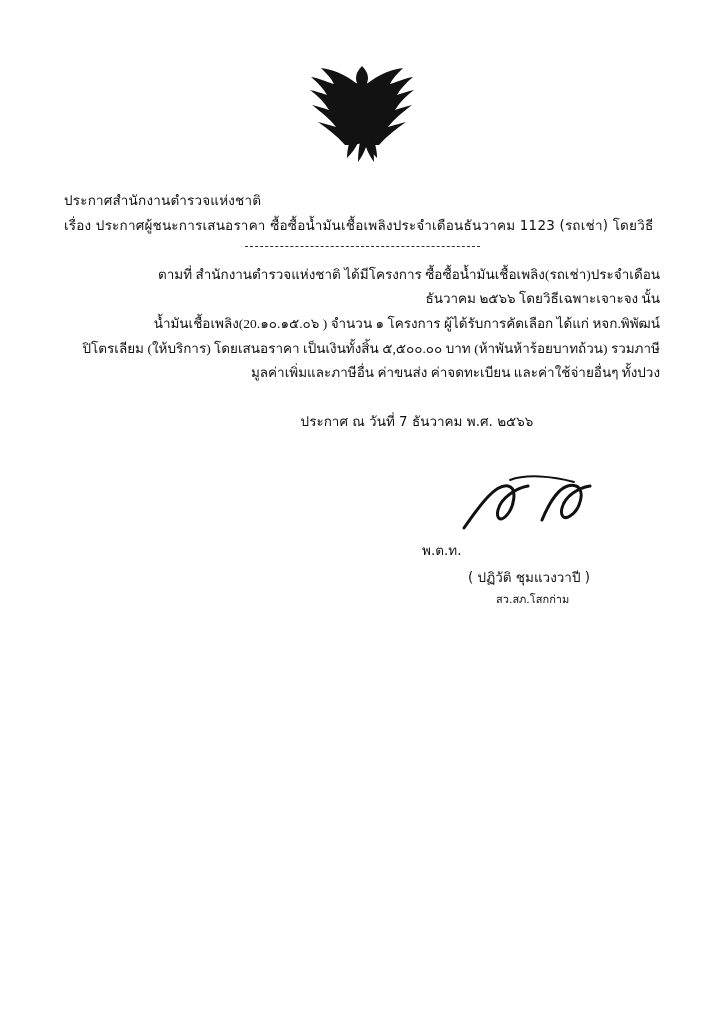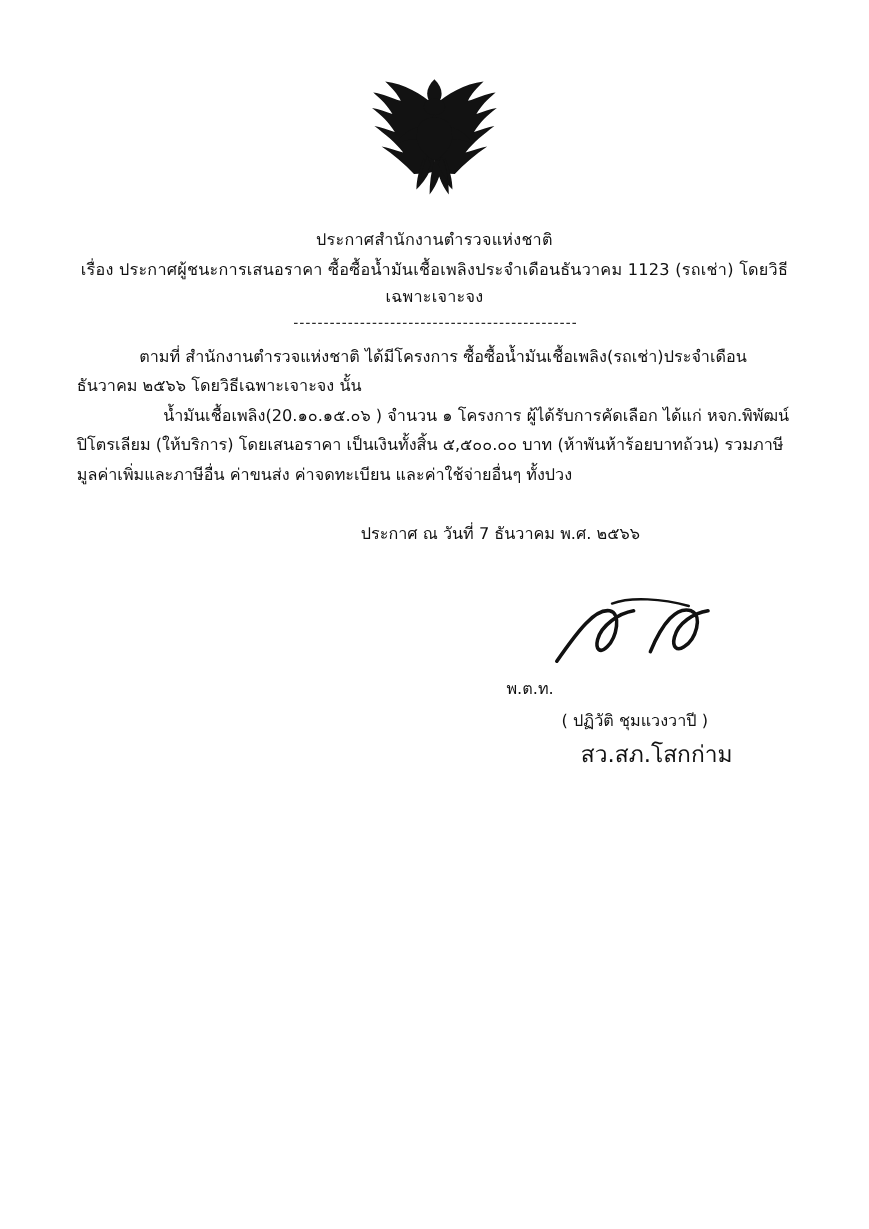--- a/index.html
+++ b/index.html
@@ -33,42 +33,43 @@
   }
   .emblem {
     width: 110px;
     height: 104px;
     display: block;
   }
 
   
   .head-block {
     margin-top: 24px;
-    text-align: center;
+    text-align: left;
     line-height: 1.55;
     font-size: 13.5px;
     letter-spacing: 0.2px;
   }
   .head-line1 { }
   .head-line2 { margin-top: 4px; }
   .head-line3 { margin-top: 2px; }
 
   .rule {
     margin: 10px auto 0 auto;
     width: 235px;
     border-top: 1px dashed #2b2b2b;
     height: 0;
   }
 
   
   .body-block {
     margin-top: 16px;
     font-size: 13.5px;
     line-height: 1.82;
-    text-align: left;
+    text-align: right;
+    font-family: Liberation Serif, serif;
   }
   .p-indent { text-indent: 52px; }
   .p-indent2 { text-indent: 72px; }
 
   .notice-date {
     margin-top: 24px;
     text-align: center;
     font-size: 13.5px;
     padding-left: 110px;
   }
@@ -94,23 +95,23 @@
   }
   .sign-name {
     position: absolute;
     left: 404px;
     top: 90px;
     font-size: 13.5px;
     white-space: nowrap;
   }
   .sign-position {
     position: absolute;
-    left: 420px;
+    left: 432px;
     top: 114px;
-    font-size: 19px;
+    font-size: 11px;
     white-space: nowrap;
   }
 </style>
 </head>
 <body>
 
 <div class="page">
 
   <div class="emblem-wrap">
     <svg class="emblem" viewBox="0 0 110 104" aria-hidden="true">
@@ -135,21 +136,20 @@
 
         <path d="M49 68 c-3 8-5 14-5 20 3-3 6-8 8-13z"></path>
         <path d="M61 68 c3 8 5 14 5 20-3-3-6-8-8-13z"></path>
       </g>
     </svg>
   </div>
 
   <div class="head-block">
     <div class="head-line1">ประกาศสำนักงานตำรวจแห่งชาติ</div>
     <div class="head-line2">เรื่อง ประกาศผู้ชนะการเสนอราคา ซื้อซื้อน้ำมันเชื้อเพลิงประจำเดือนธันวาคม  1123 (รถเช่า) โดยวิธี</div>
-    <div class="head-line3">เฉพาะเจาะจง</div>
     <div class="rule"></div>
   </div>
 
   <div class="body-block">
     <p class="p-indent" style="margin:0 0 0 0;">ตามที่ สำนักงานตำรวจแห่งชาติ ได้มีโครงการ ซื้อซื้อน้ำมันเชื้อเพลิง(รถเช่า)ประจำเดือนธันวาคม ๒๕๖๖ โดยวิธีเฉพาะเจาะจง  นั้น</p>
     <p class="p-indent2" style="margin:0;">น้ำมันเชื้อเพลิง(20.๑๐.๑๕.๐๖ ) จำนวน ๑ โครงการ ผู้ได้รับการคัดเลือก ได้แก่ หจก.พิพัฒน์ปิโตรเลียม (ให้บริการ) โดยเสนอราคา เป็นเงินทั้งสิ้น ๕,๕๐๐.๐๐ บาท (ห้าพันห้าร้อยบาทถ้วน) รวมภาษีมูลค่าเพิ่มและภาษีอื่น ค่าขนส่ง ค่าจดทะเบียน และค่าใช้จ่ายอื่นๆ ทั้งปวง</p>
   </div>
 
   <div class="notice-date">ประกาศ ณ วันที่  7  ธันวาคม พ.ศ. ๒๕๖๖</div>
 

